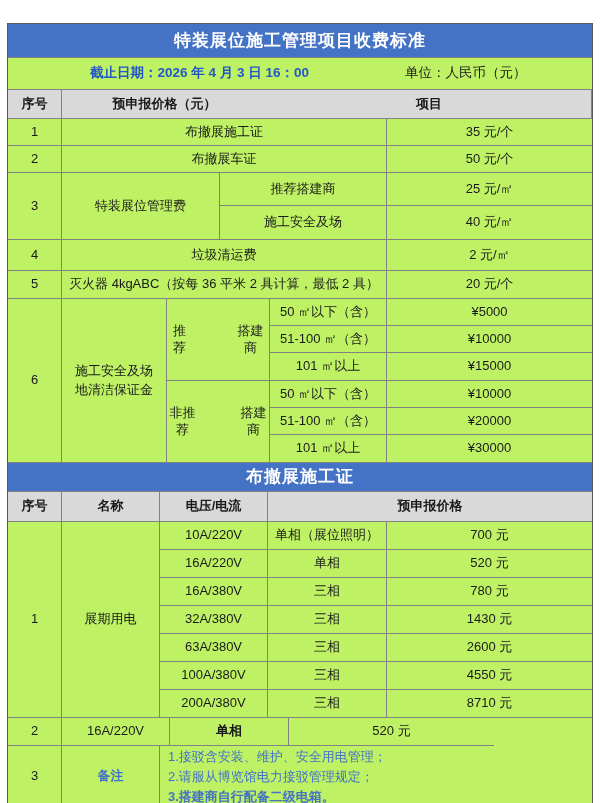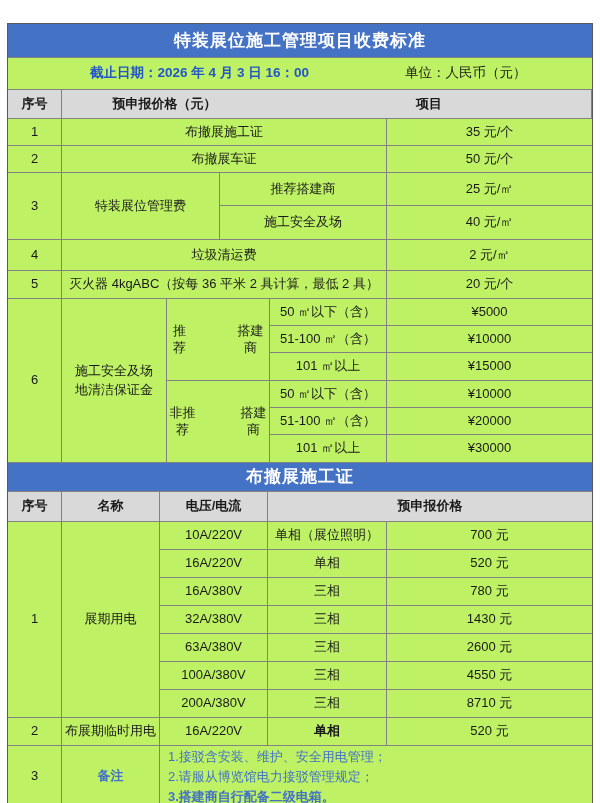--- a/index.html
+++ b/index.html
@@ -200,21 +200,20 @@
       <div class="r">
         <div class="c w108 h28">200A/380V</div>
         <div class="c w119 h28">三相</div>
         <div class="c lr w205 h28">8710 元</div>
       </div>
     </div>
   </div>
 
   <div class="r">
     <div class="c w54 h28">2</div>
-    <div class="c w98 h28">布展期临时用电</div>
     <div class="c w108 h28">16A/220V</div>
     <div class="c w119 h28 bold">单相</div>
     <div class="c lr w205 h28">520 元</div>
   </div>
 
   <div class="r">
     <div class="c lb w54 h61">3</div>
     <div class="c lb w98 h61 blue bold">备注</div>
     <div class="c lr lb w432 h61 notes-cell">
       <div>1.接驳含安装、维护、安全用电管理；</div>

